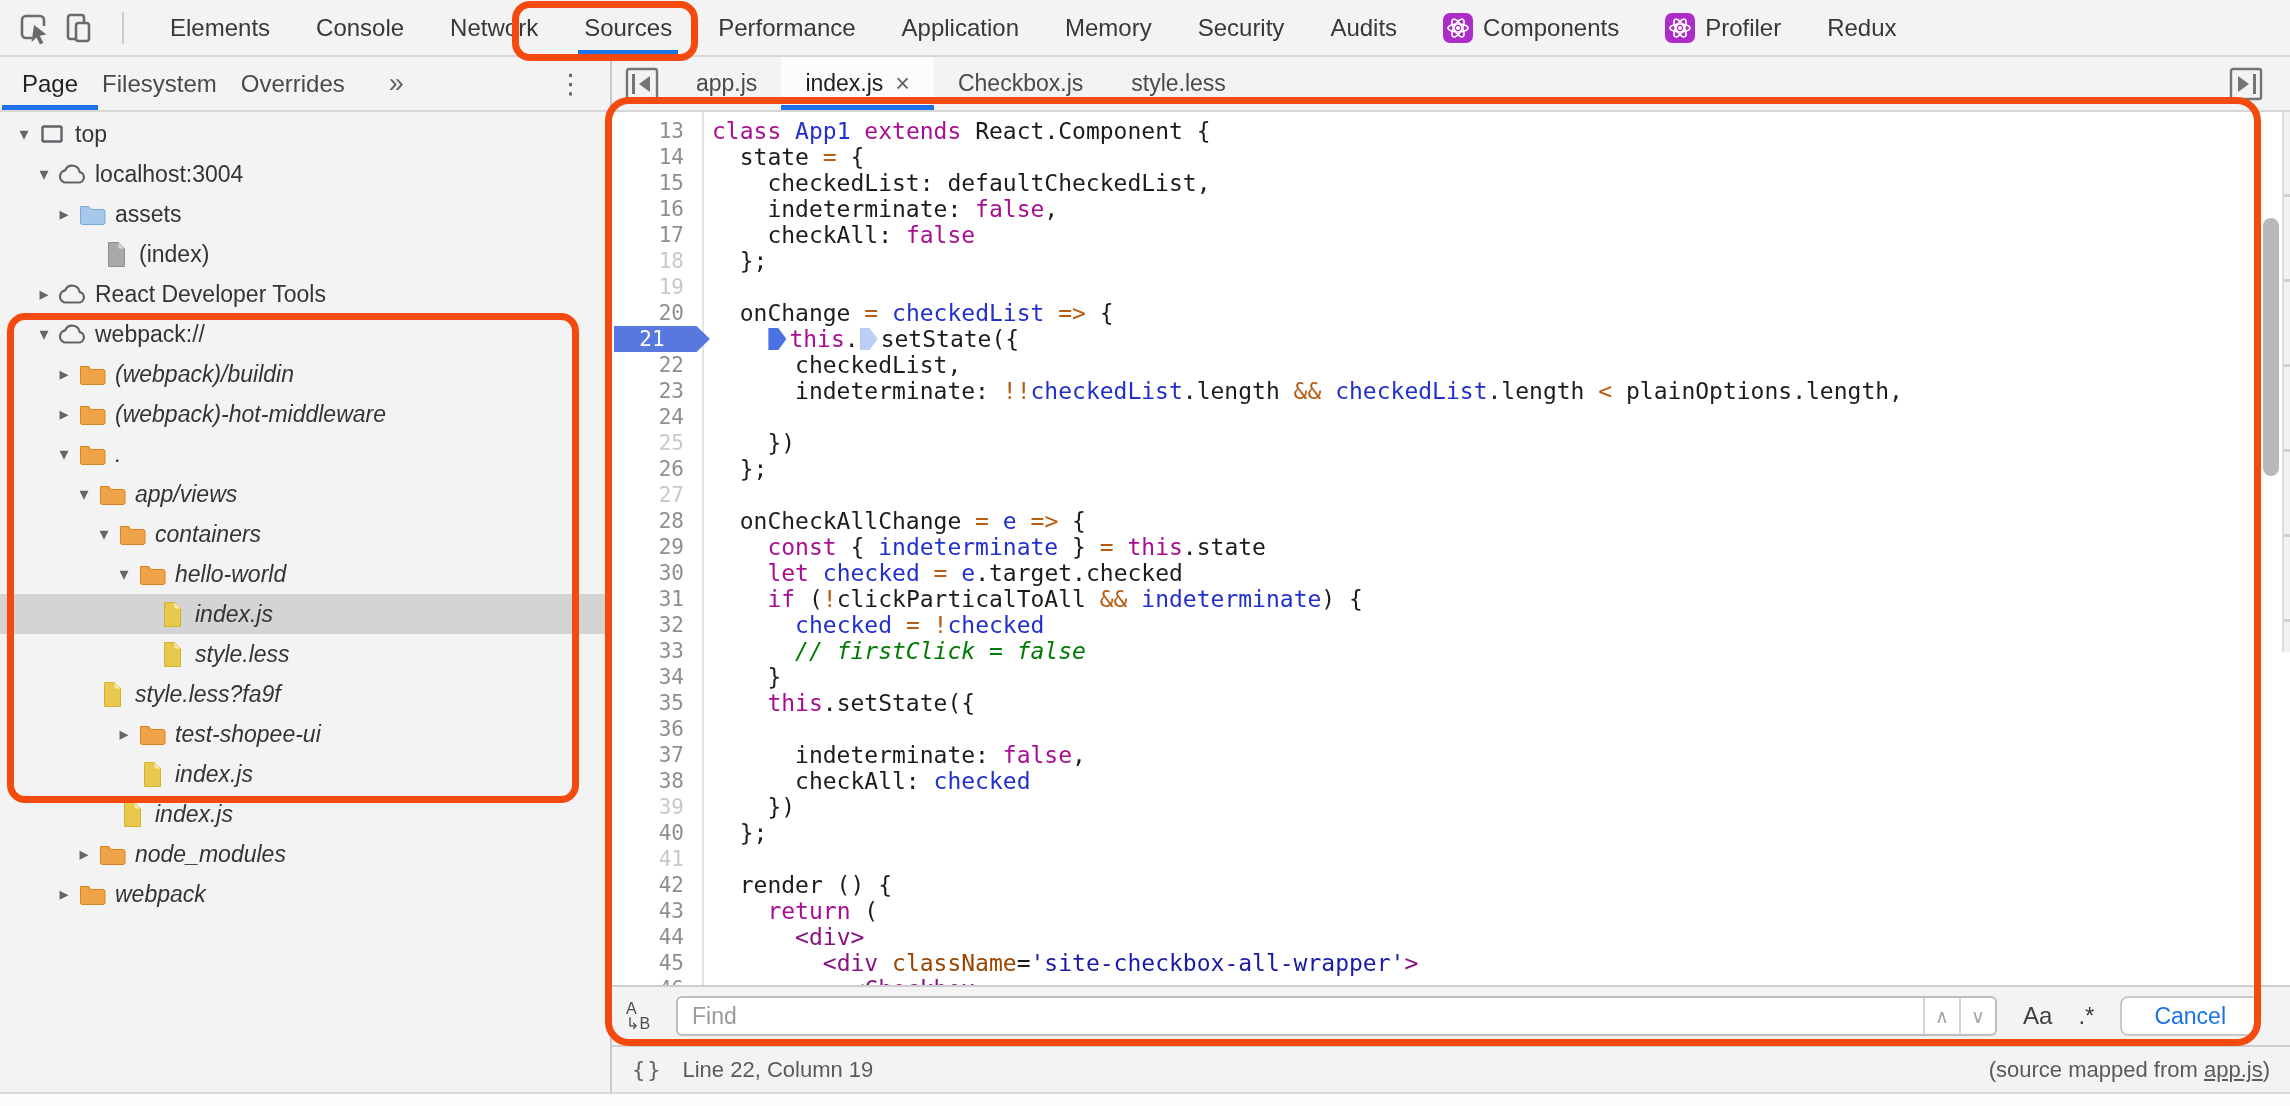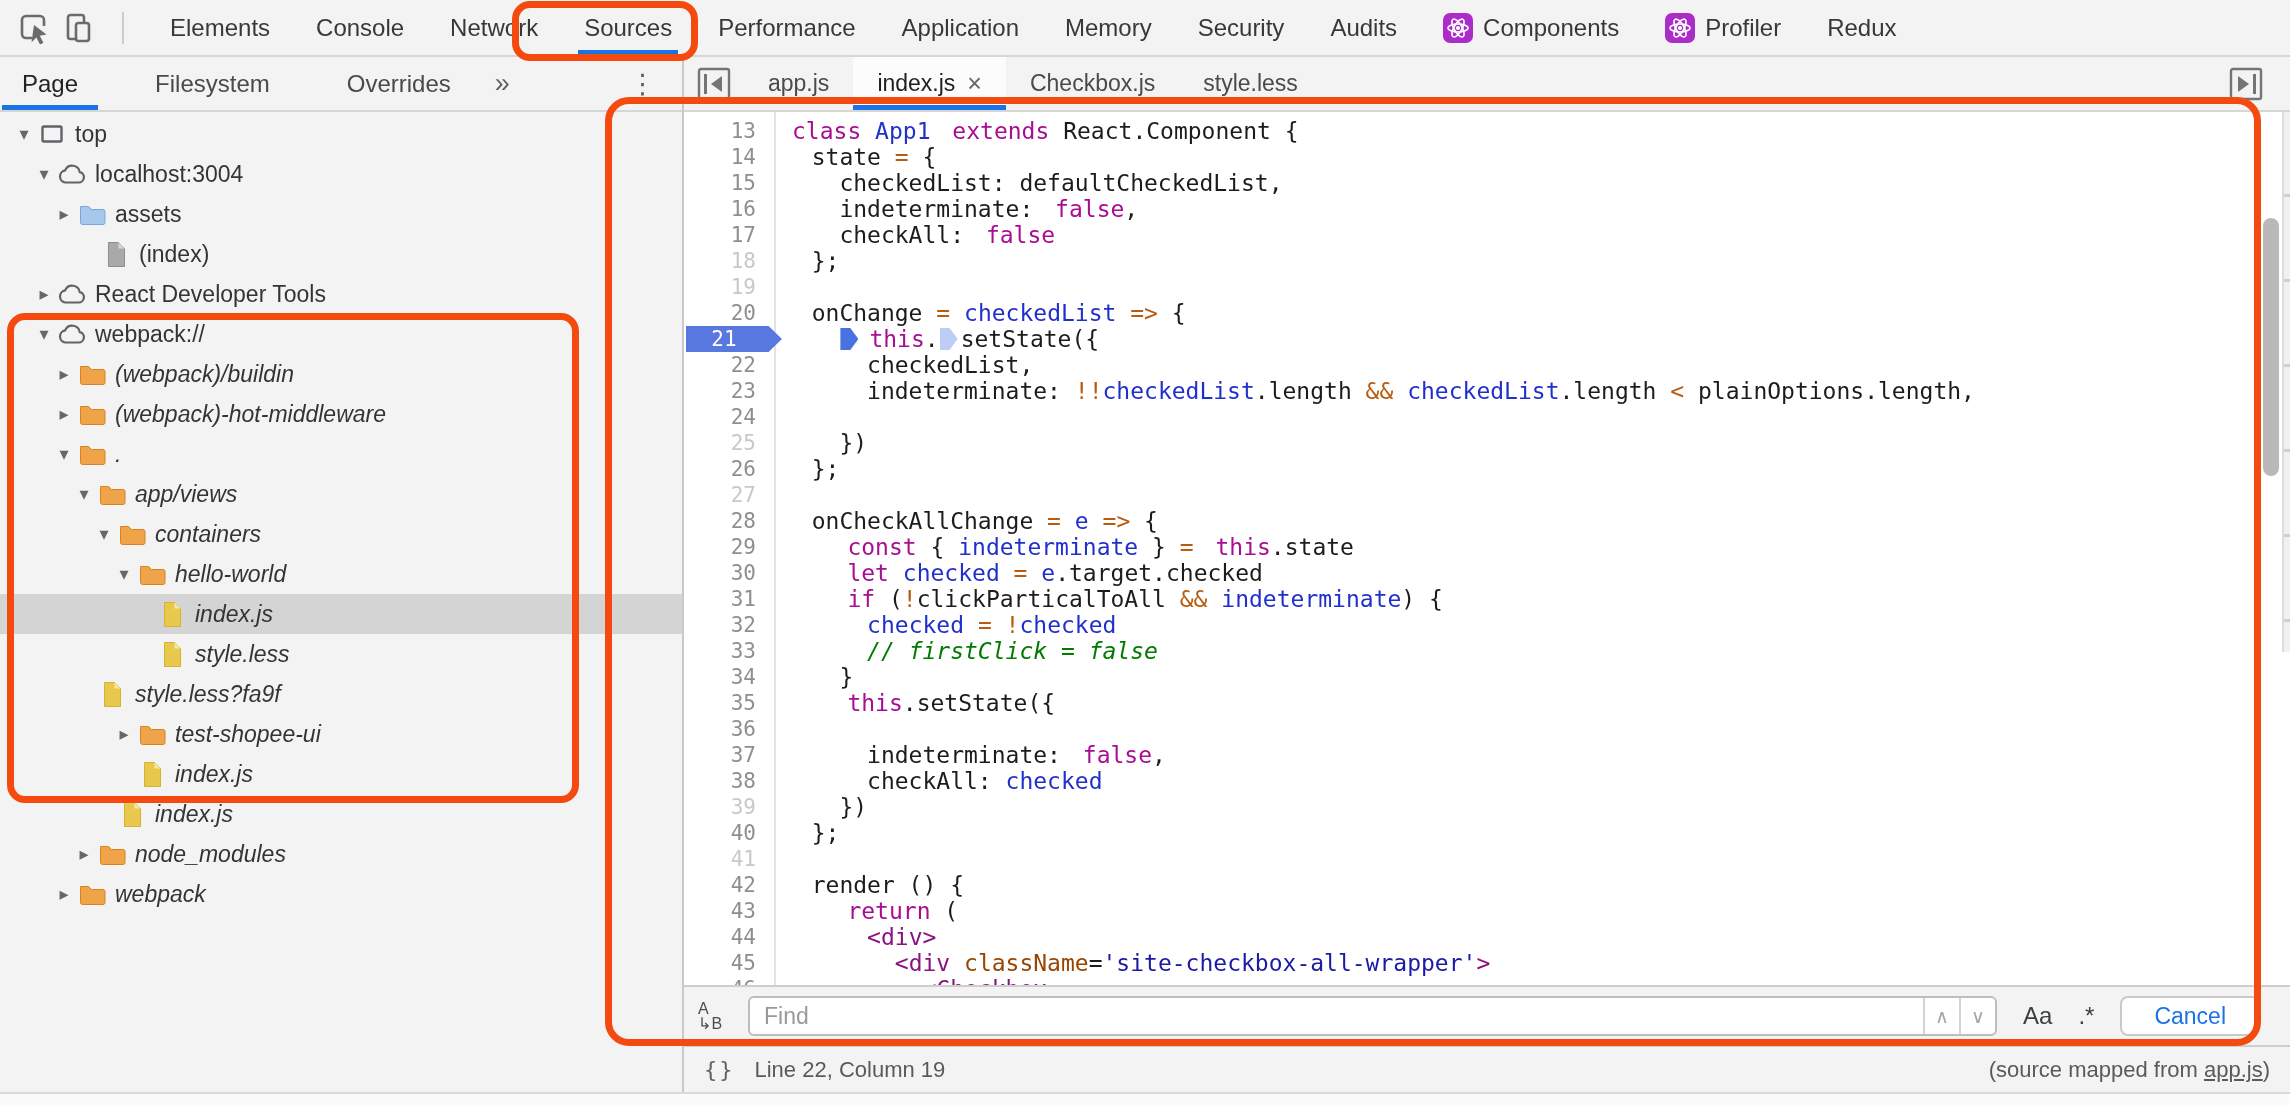--- a/index.html
+++ b/index.html
@@ -15,24 +15,24 @@
   .icon-btn:first-child{ margin-left:12px; }
   .vdiv{ width:2px; height:32px; background:#ccc; margin-left:22px; }
   .main-tabs{ display:flex; align-items:center; height:100%; }
   .m-tab{ display:flex; align-items:center; gap:10px; margin-left:46px; height:100%;
           font-size:24px; color:#383838; position:relative; cursor:pointer; }
   .m-tab.active::after{ content:''; position:absolute; left:-6px; right:-6px; bottom:0;
           height:5px; background:var(--accent,#1a73e8); }
 
   
   .body{ display:flex; height:1035px; }
-  .sidebar{ width:684px; background:#f3f3f3; border-right:2px solid #c9c9c9; }
+  .sidebar{ width:612px; background:#f3f3f3; border-right:2px solid #c9c9c9; }
   .sb-header{ height:55px; border-bottom:2px solid #d6d6d6; display:flex; align-items:center; }
   .sb-tab{ height:100%; display:flex; align-items:center; font-size:24px; color:#4a4a4a;
-           position:relative; margin-left:77px; cursor:pointer; }
+           position:relative; margin-left:24px; cursor:pointer; }
   .sb-tab:first-child{ margin-left:22px; }
   .sb-tab.active{ color:#222; }
   .sb-tab.active::after{ content:''; position:absolute; left:-20px; right:-20px; bottom:0;
            height:5px; background:var(--accent,#1a73e8); }
   .more{ margin-left:44px; font-size:27px; color:#5f6368; cursor:pointer; }
   .kebab{ margin-left:auto; margin-right:26px; font-size:27px; color:#5f6368; cursor:pointer; }
 
   .tree{ padding-top:2px; height:978px; overflow:hidden; }
   .tree-row{ height:40px; display:flex; align-items:center; cursor:pointer; }
   .tree-row.selected{ background:#d4d4d4; }
@@ -63,21 +63,21 @@
            font-family:"DejaVu Sans Mono", monospace; font-size:23px; }
   .ln{ flex:0 0 88px; text-align:right; padding-right:16px; color:#8e8e8e; font-size:21px;
        position:relative; cursor:pointer; }
   .ln.dim{ color:#c8c8c8; }
   .ln.exec{ color:transparent; }
   .exec-badge{ position:absolute; left:2px; top:0; width:96px; height:26px; z-index:2;
        background:var(--badge,#5878df); color:#fff; font-size:21px; line-height:26px;
        text-align:center; padding-right:20px;
        clip-path:polygon(0 0,86% 0,100% 50%,86% 100%,0 100%); }
   .src{ padding-left:12px; color:#1c1c1c; }
-  .tk-k{ color:var(--kw,#a90d91);margin-left:8px; }
+  .tk-k{ color:var(--kw,#a90d91); }
   .tk-v{ color:var(--var,#2130cc); }
   .tk-o{ color:var(--op,#b85c12); }
   .tk-c{ color:var(--cmt,#007a00); font-style:italic; }
   .tk-tg{ color:var(--tag,#881280); }
   .tk-at{ color:var(--attr,#994500); }
   .tk-st{ color:var(--str,#1a1aa6); }
   .mk{ display:inline-block; width:18px; height:22px; margin:0 3px -3px 1px;
        background:#4872e2; clip-path:polygon(0 0,55% 0,100% 50%,55% 100%,0 100%); }
   .mk.light{ background:#bccdf6; }
   .scrollbar{ position:absolute; right:8px; top:0; bottom:0; width:22px; }

